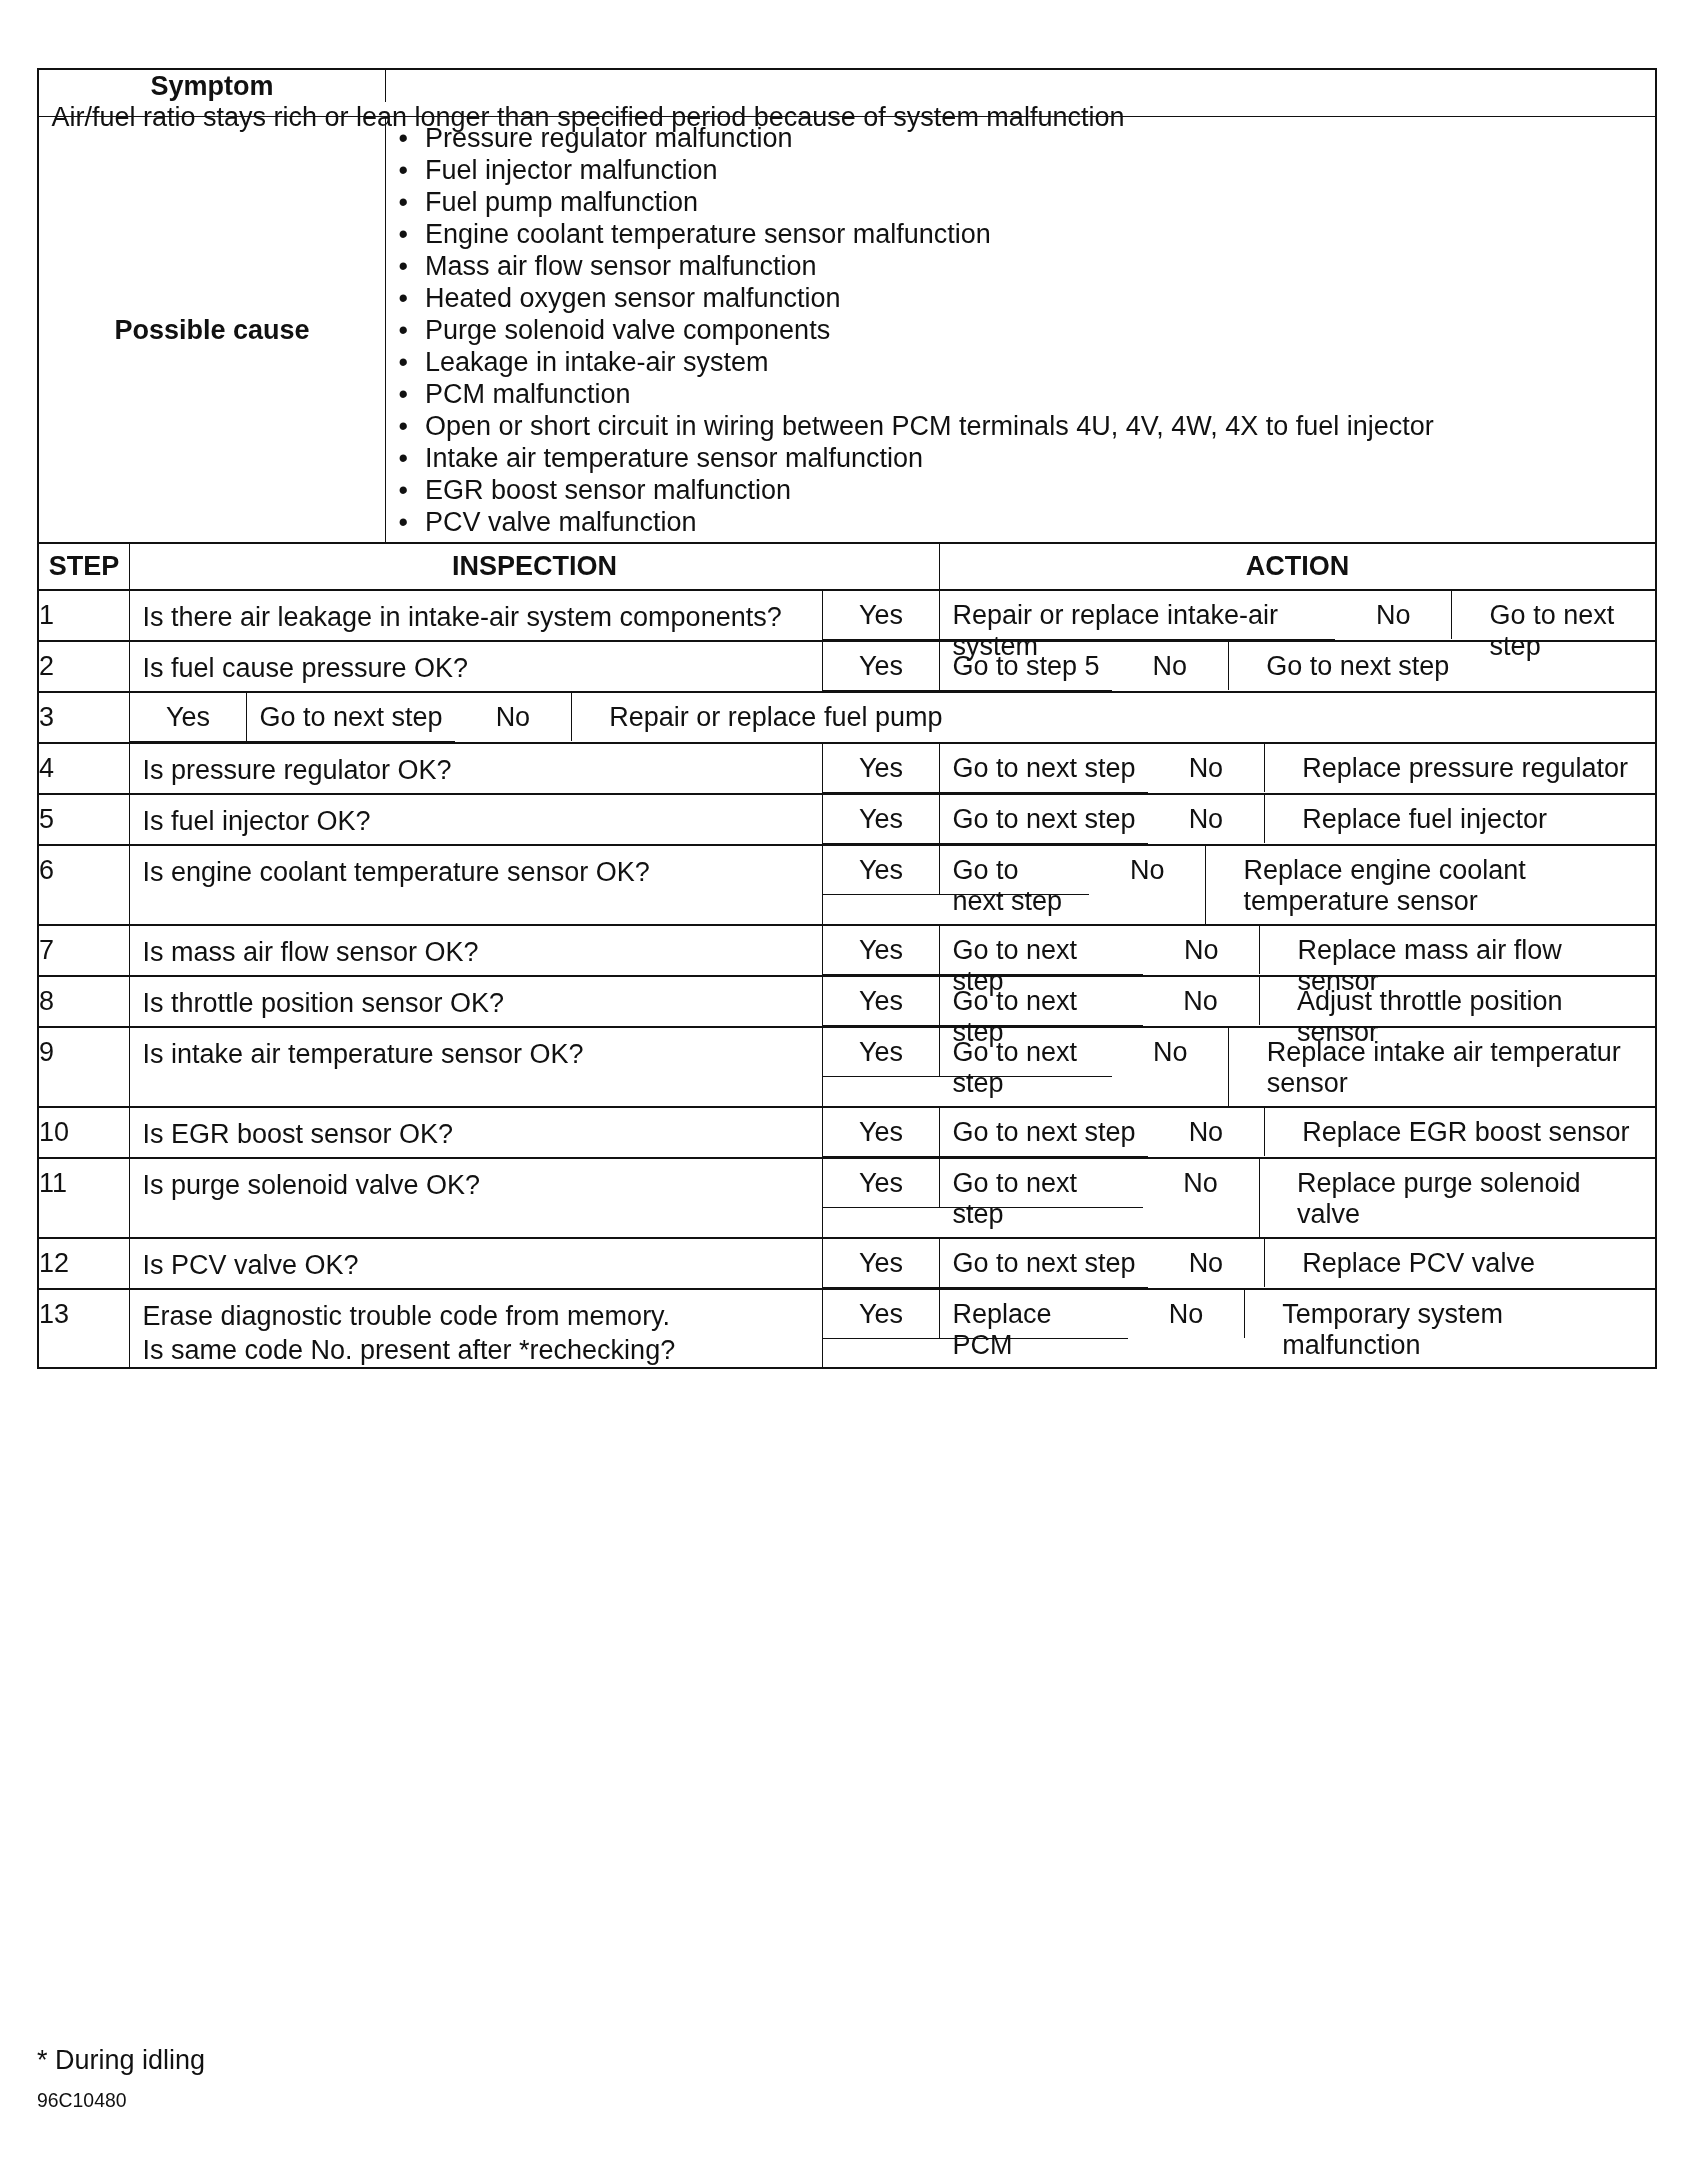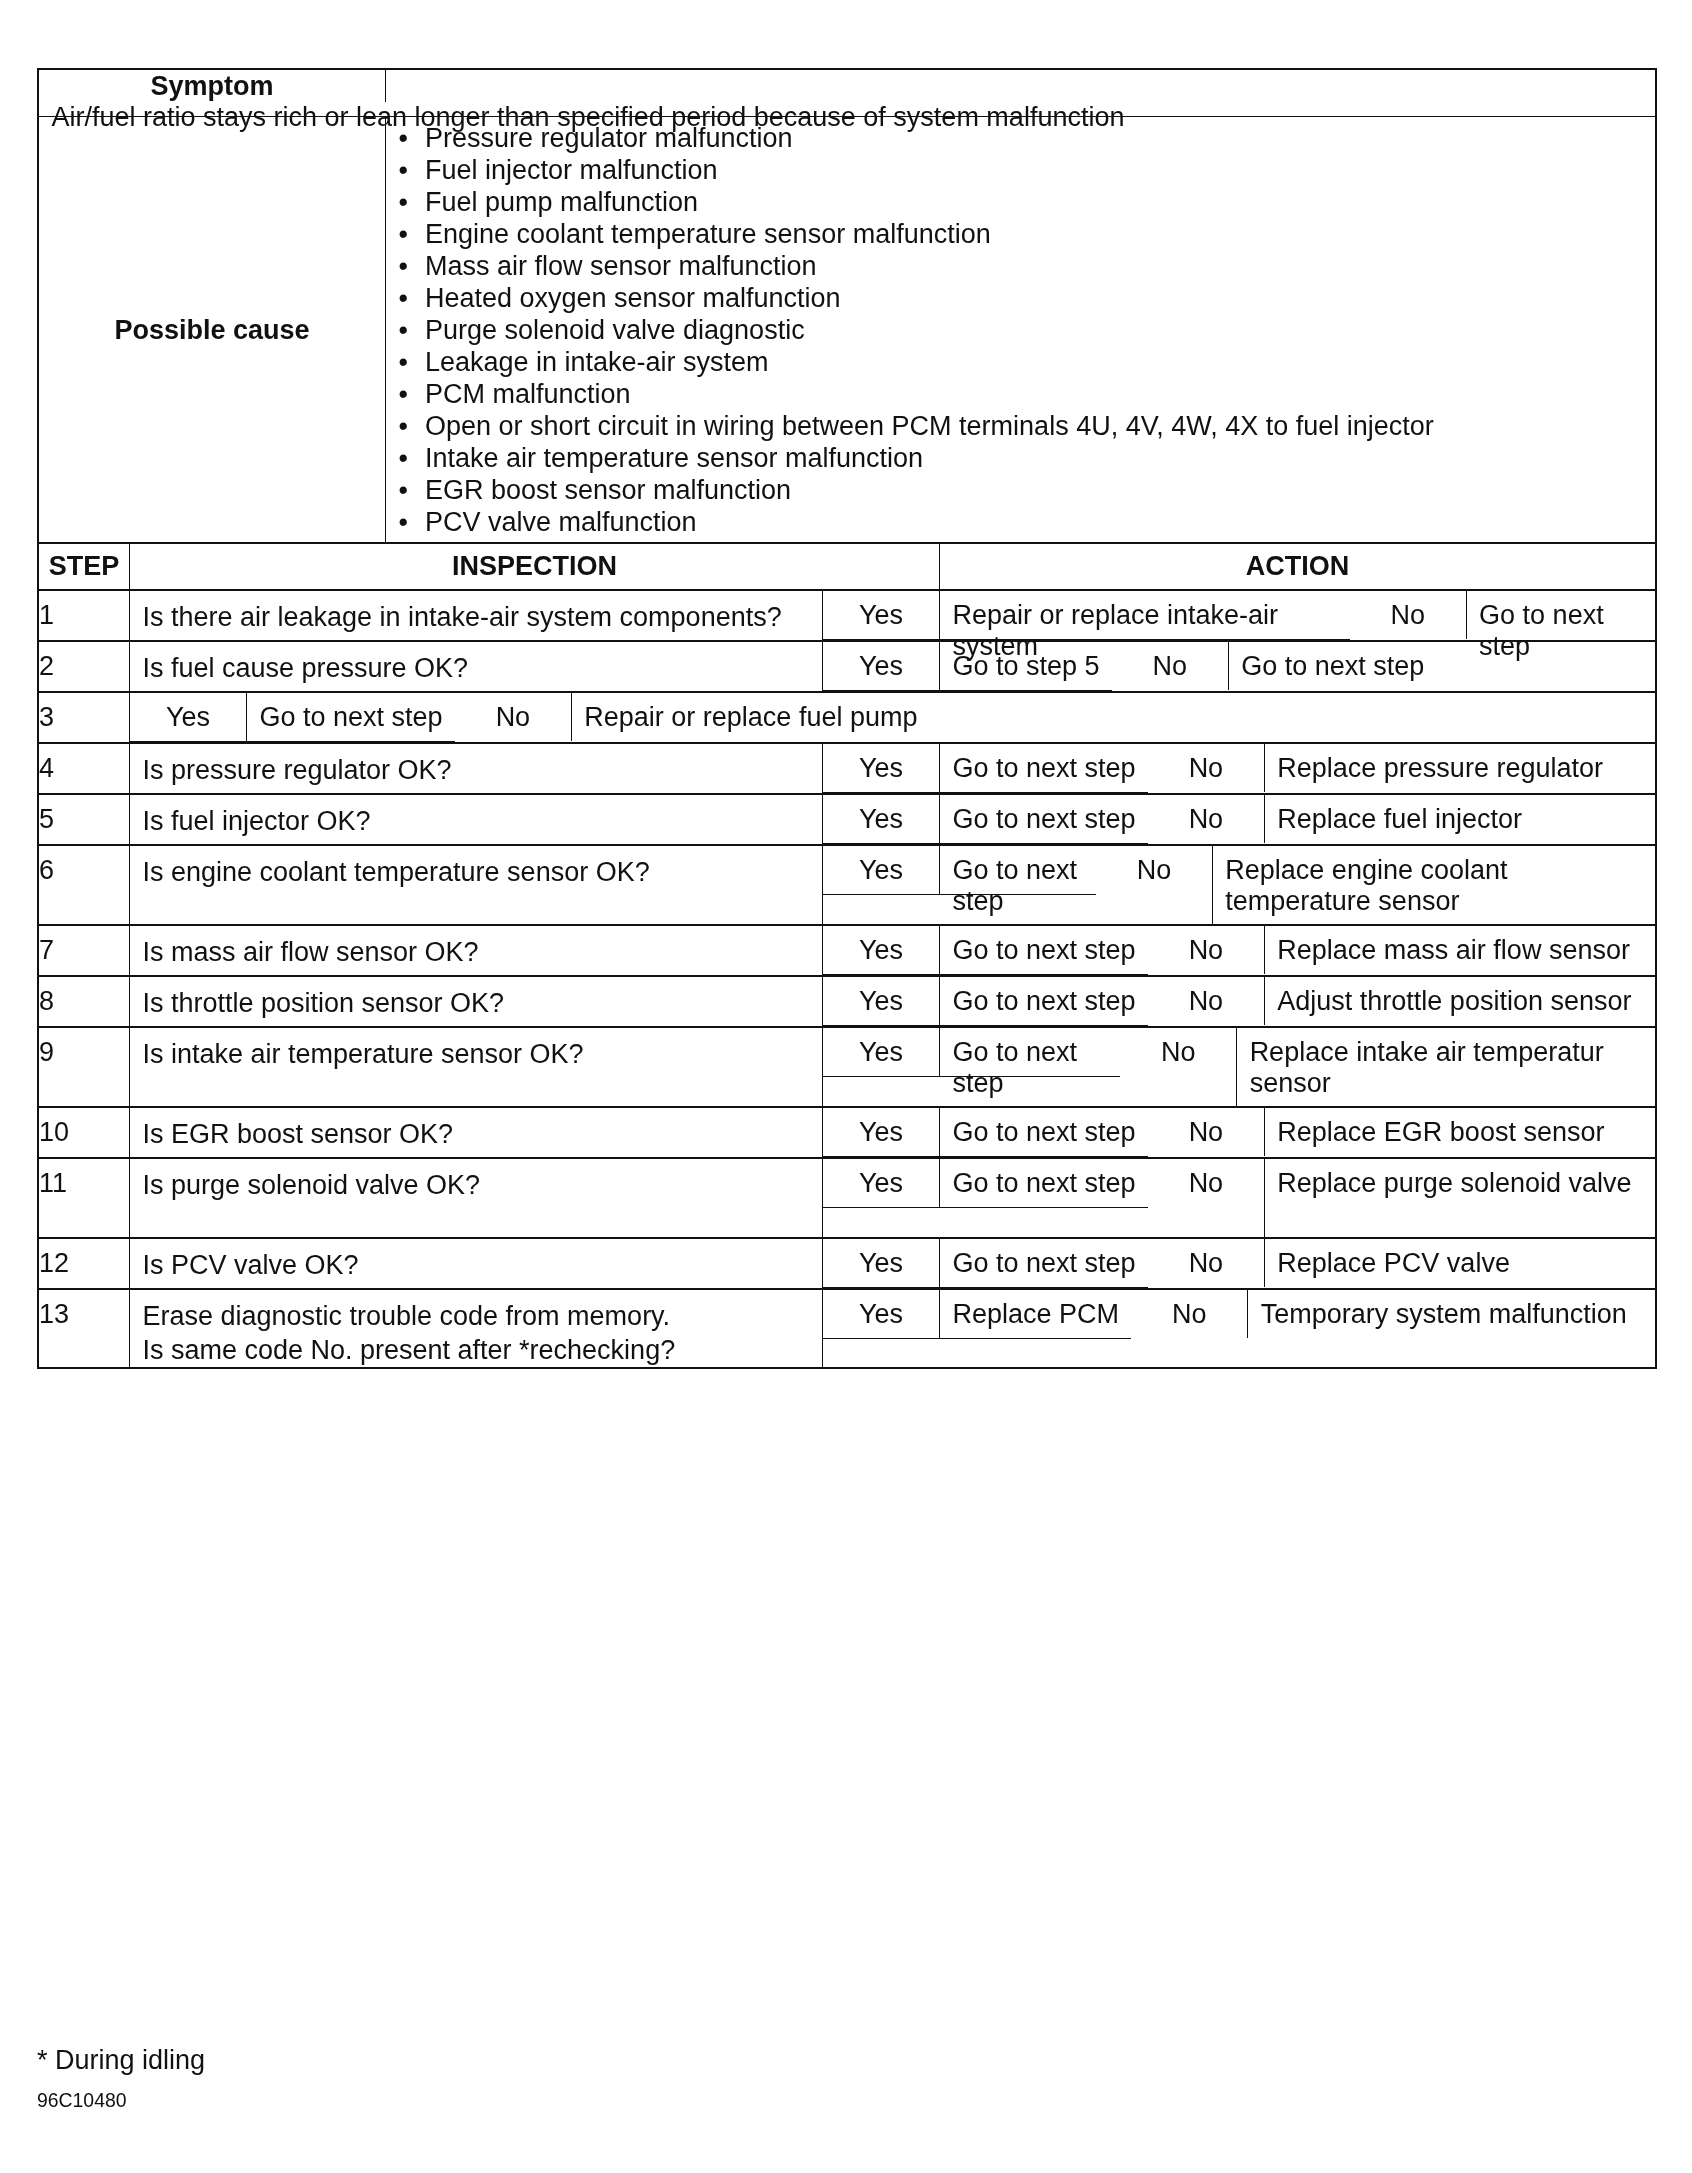--- a/index.html
+++ b/index.html
@@ -23,21 +23,21 @@
   .c-step{width:91px;border-right:1.8px solid #111;box-sizing:border-box;text-align:left;font-size:27px;}
   .c-insp{width:693px;border-right:1.8px solid #111;box-sizing:border-box;font-size:27px;}
   .c-yn{width:117px;border-right:1.8px solid #111;box-sizing:border-box;}
   .c-act{flex:1;box-sizing:border-box;}
   .hdr .c-step,.hdr .c-insp2,.hdr .c-act{font-weight:bold;display:flex;align-items:center;justify-content:center;font-size:27px;}
   .hdr .c-insp2{width:810px;border-right:1.8px solid #111;box-sizing:border-box;}
   .step .c-step{padding-top:8.8px;}
   .step .c-insp{padding:8.8px 12.4px 0 12.4px;line-height:34px;}
   .ynwrap{flex:1;display:flex;}
   .yn{display:flex;border-bottom:1.8px solid #111;box-sizing:border-box;}
-  .yn:last-child{border-bottom:none;}
+  .yn:last-child{border-bottom:none;gap:25px;}
   .yn .c-yn{text-align:center;font-size:27px;padding-top:8.8px;}
   .yn .c-act{font-size:27px;padding:8.8px 12.4px 0 12.4px;}
   .foot1{position:absolute;left:37px;top:2045px;font-size:27px;}
   .foot2{position:absolute;left:37px;top:2089px;font-size:19.4px;}
 </style>
 </head>
 <body>
 
 <div class="tbl">
   <div class="row sym">
@@ -47,21 +47,21 @@
   <div class="row thick cause">
     <div class="lbl">Possible cause</div>
     <div class="val">
         <ul id="causes">
           <li>Pressure regulator malfunction</li>
           <li>Fuel injector malfunction</li>
           <li>Fuel pump malfunction</li>
           <li>Engine coolant temperature sensor malfunction</li>
           <li>Mass air flow sensor malfunction</li>
           <li>Heated oxygen sensor malfunction</li>
-          <li>Purge solenoid valve diagnostic</li>
+          <li>Purge solenoid valve components</li>
           <li>Leakage in intake-air system</li>
           <li>PCM malfunction</li>
           <li>Open or short circuit in wiring between PCM terminals 4U, 4V, 4W, 4X to fuel injector</li>
           <li>Intake air temperature sensor malfunction</li>
           <li>EGR boost sensor malfunction</li>
           <li>PCV valve malfunction</li>
         </ul>
       </div>
   </div>
   <div class="row thick hdr">

